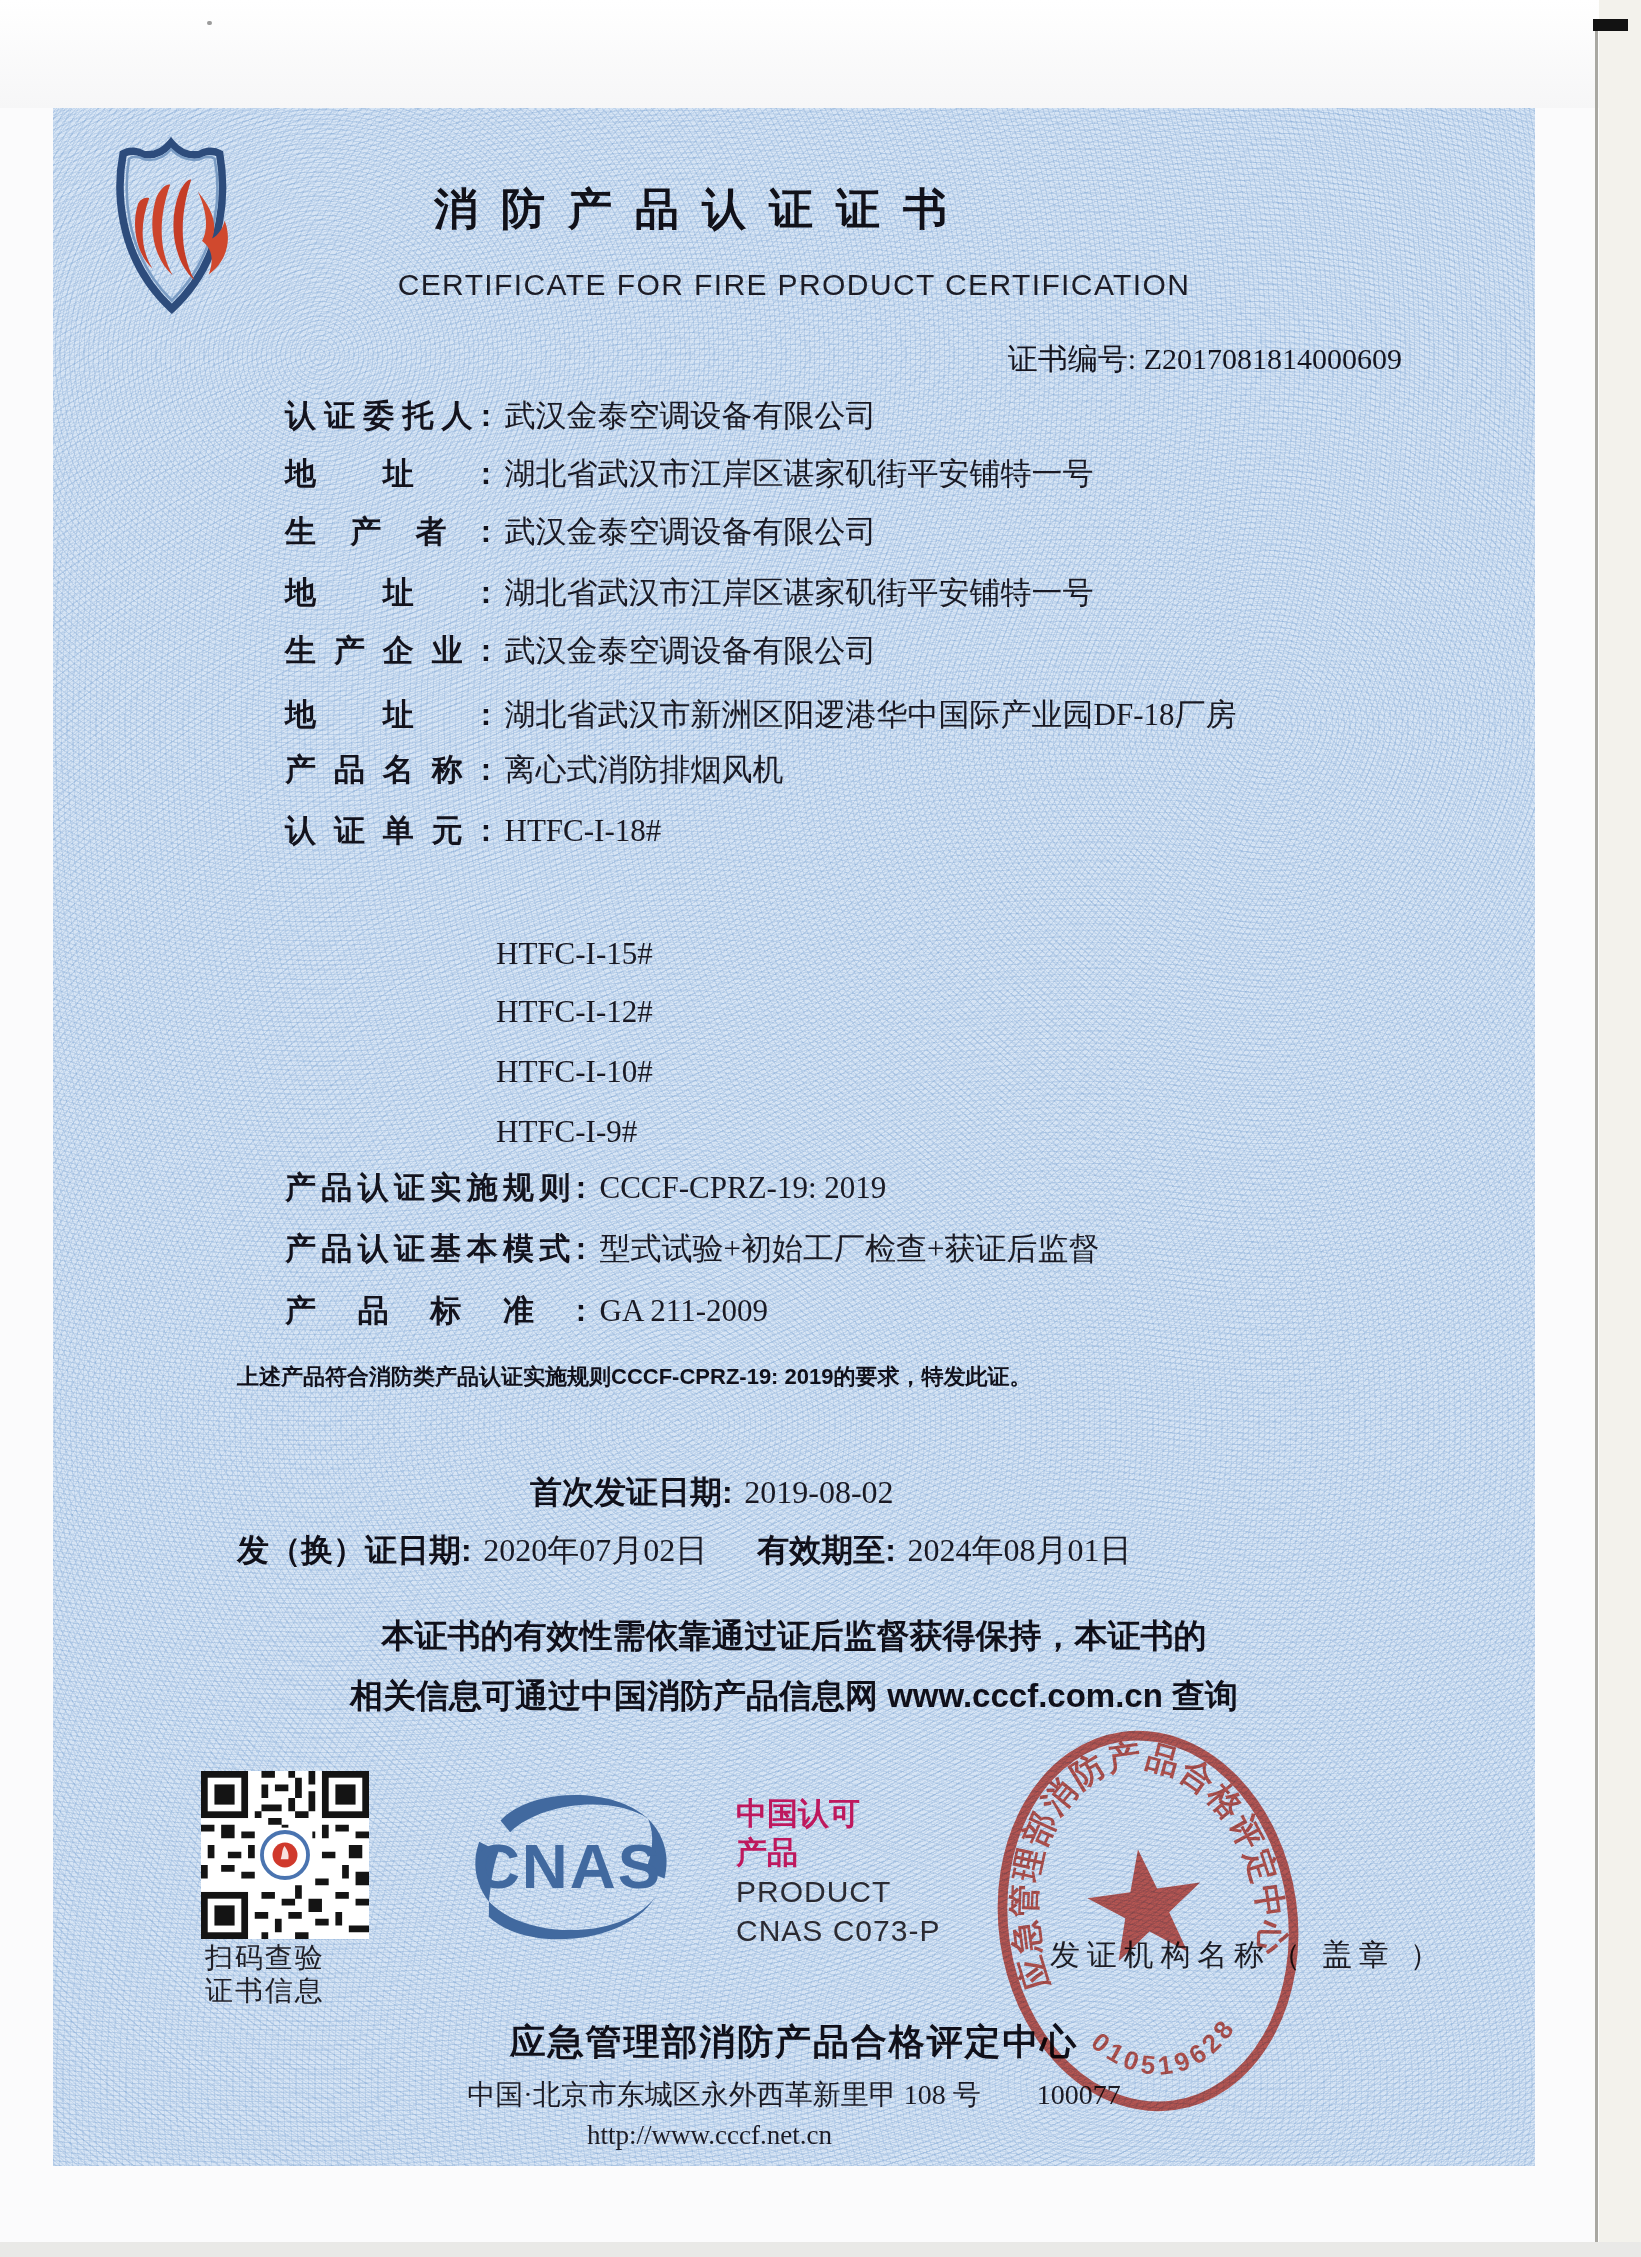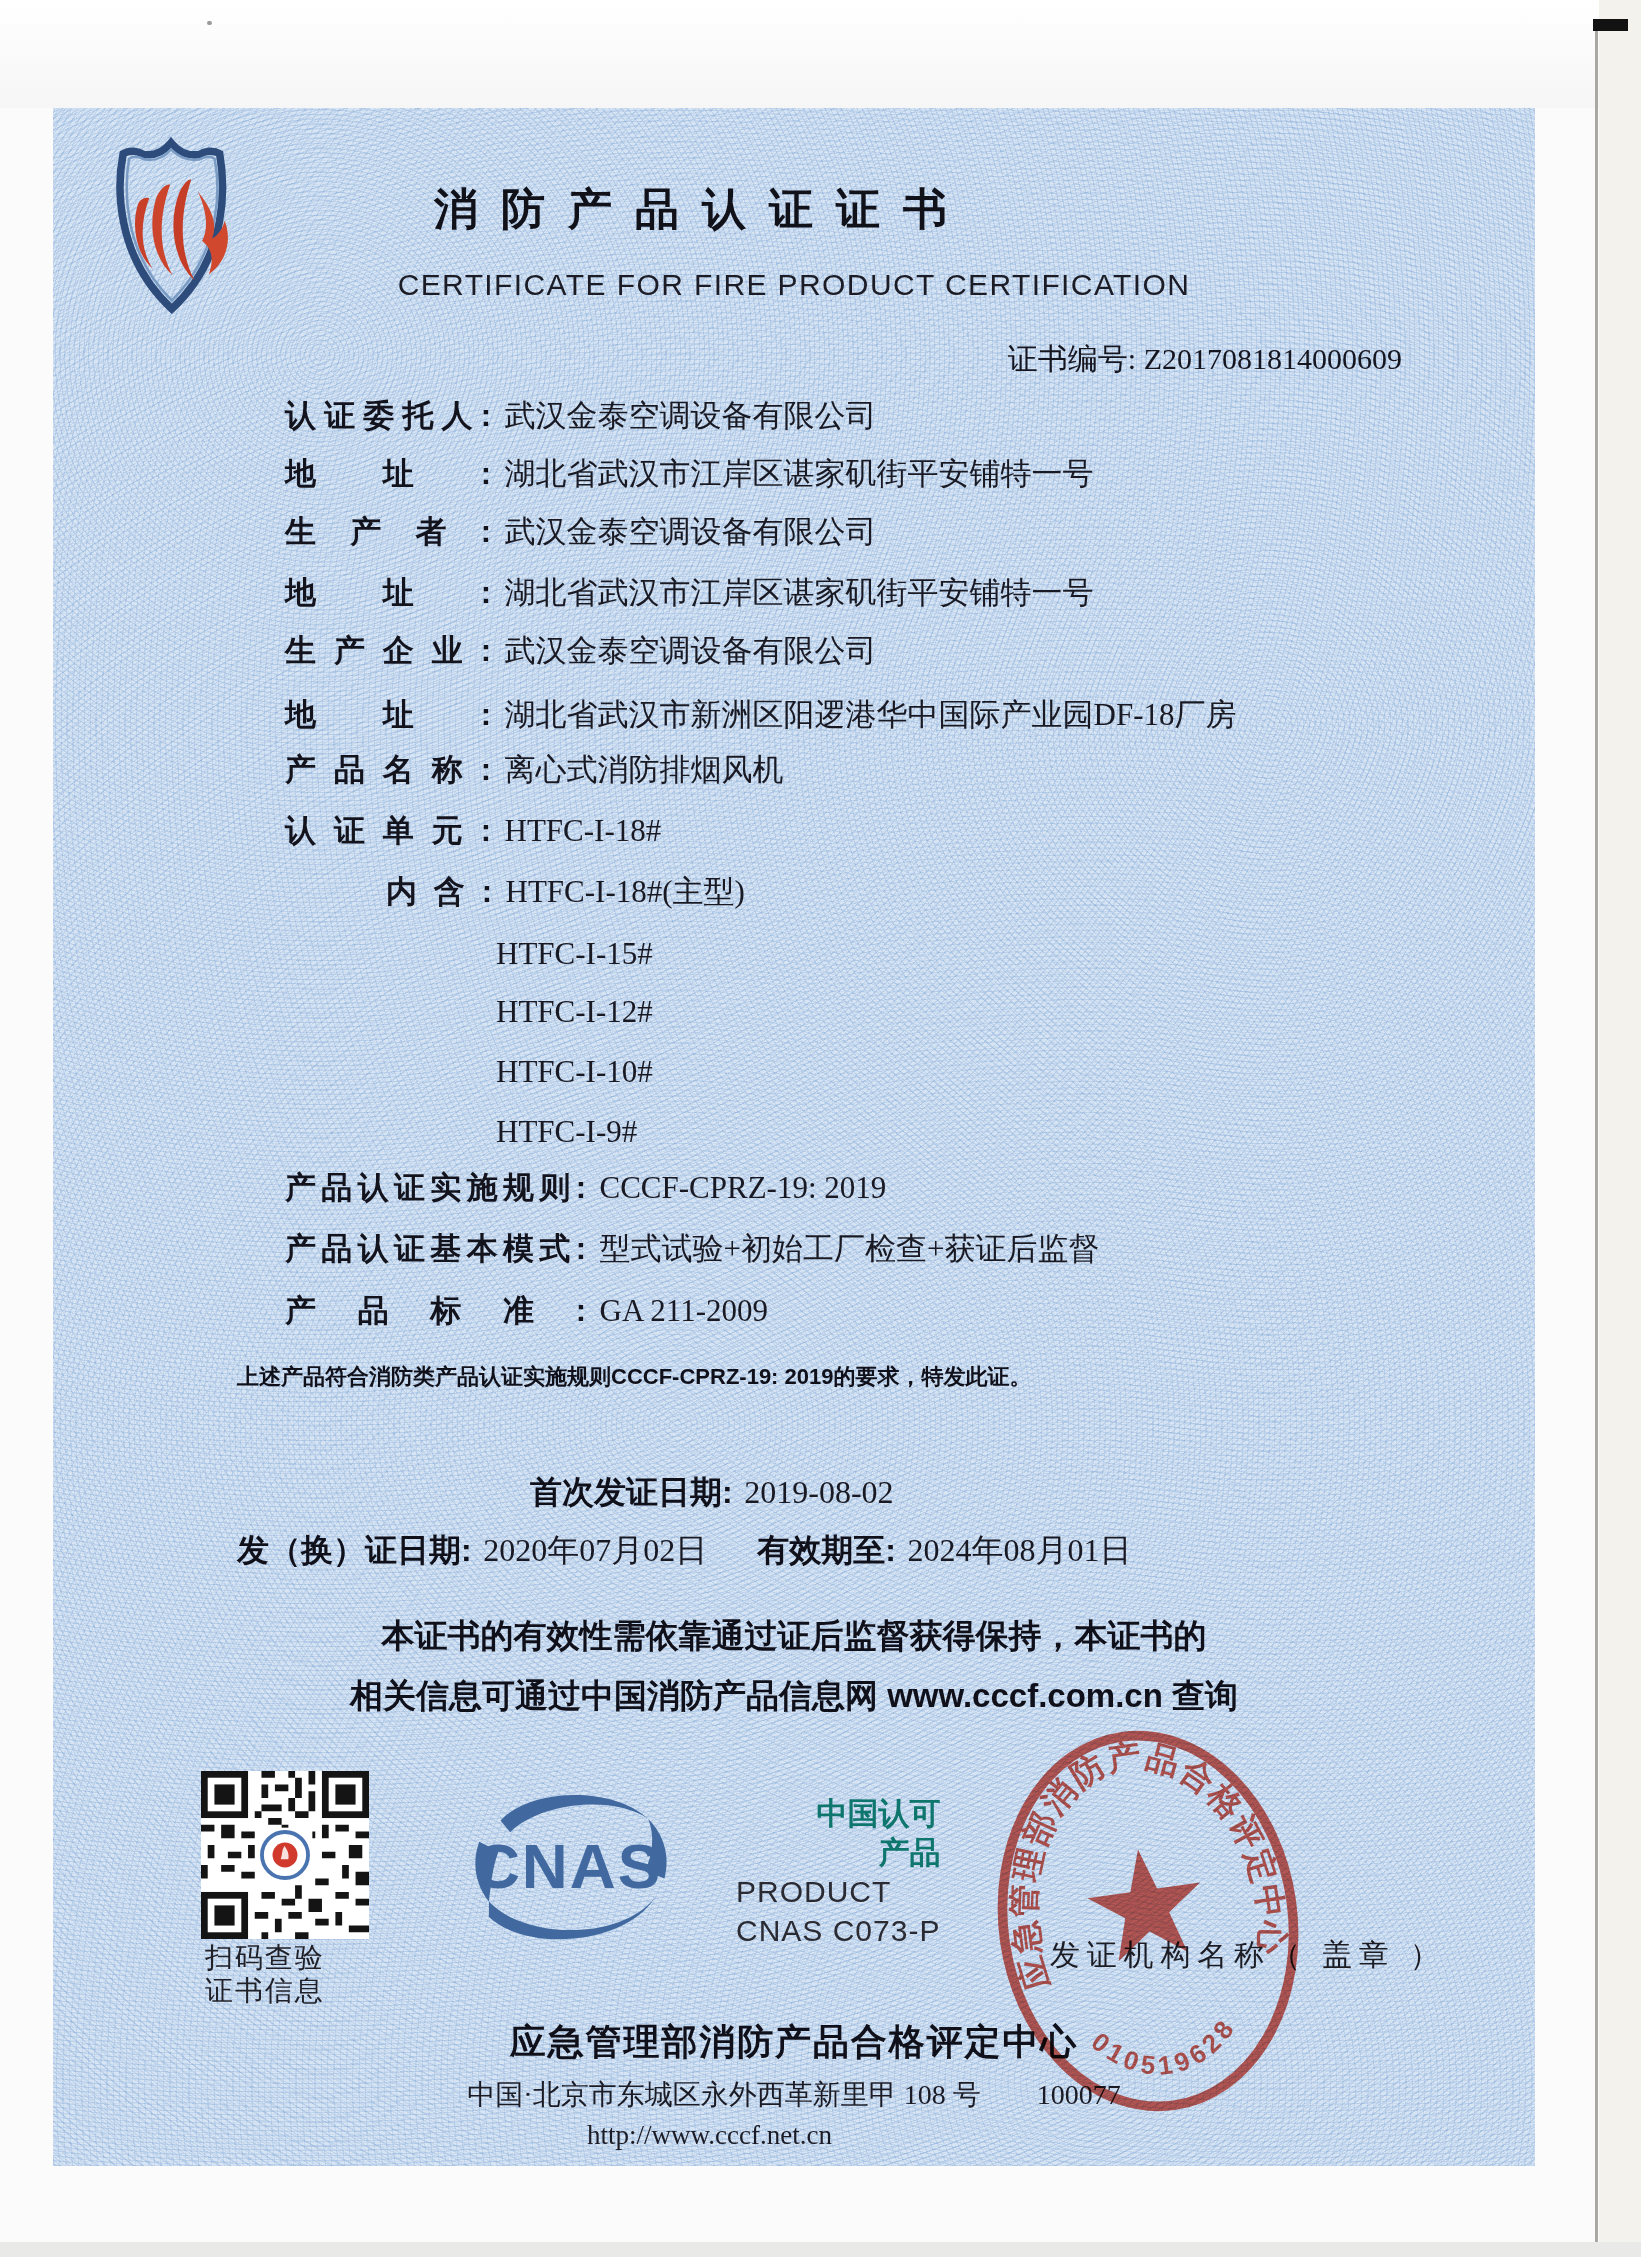--- a/index.html
+++ b/index.html
@@ -53,21 +53,21 @@
 
   .notice{left:53px;width:1482px;text-align:center;font-weight:700;font-size:33px;color:#10101a;}
   #notice1{top:1614px;} #notice2{top:1674px;}
 
   #qr{left:201px;top:1771px;}
   .qrcap{left:205px;width:174px;font-size:28px;letter-spacing:1.9px;color:#202028;}
   #qrcap1{top:1939px;} #qrcap2{top:1972px;}
 
   #cnas-logo{left:450px;top:1782px;}
   #accred{left:736px;top:1794px;line-height:39px;}
-  .accred-cn{font-family:Liberation Sans, sans-serif;font-weight:700;font-size:31px;color:#0f766e;text-align:right;}
+  .accred-cn{font-family:Liberation Sans, sans-serif;font-weight:700;font-size:31px;color:#be185d;}
   .accred-en{font-size:30px;color:#2a2a32;letter-spacing:1px;}
 
   #stamp-overlay{left:1050px;top:1935px;font-family:"Liberation Serif",serif;font-size:30px;
     letter-spacing:6.8px;color:#1c1c24;z-index:1;white-space:nowrap;}
   #seal{left:987px;top:1719px;z-index:2;mix-blend-mode:multiply;opacity:.93;}
 
   #org-name{left:53px;top:2018px;width:1482px;text-align:center;font-weight:700;font-size:36px;color:#10101a;letter-spacing:1.9px;}
   #org-addr{left:53px;top:2076px;width:1482px;text-align:center;font-family:"Liberation Serif",serif;font-size:28px;color:#1b1b25;}
   #org-url{left:53px;top:2120px;width:1313px;text-align:center;font-family:"Liberation Serif",serif;font-size:27px;color:#1b1b25;}
 </style>
@@ -116,23 +116,20 @@
       <span class="lab w1">生产企业:</span><span class="val">武汉金泰空调设备有限公司</span>
     </div>
     <div class="row" style="top:693px">
       <span class="lab w1">地址:</span><span class="val">湖北省武汉市新洲区阳逻港华中国际产业园DF-18厂房</span>
     </div>
     <div class="row" style="top:748px">
       <span class="lab w1">产品名称:</span><span class="val">离心式消防排烟风机</span>
     </div>
     <div class="row" style="top:809px">
       <span class="lab w1">认证单元:</span><span class="val">HTFC-I-18#</span>
-    </div>
-    <div class="row" style="top:870px">
-      <span class="lab-inner">内含:</span><span class="val">HTFC-I-18#(主型)</span>
     </div>
     <div class="row" style="top:932px">
       <span class="val-cont">HTFC-I-15#</span>
     </div>
     <div class="row" style="top:990px">
       <span class="val-cont">HTFC-I-12#</span>
     </div>
     <div class="row" style="top:1050px">
       <span class="val-cont">HTFC-I-10#</span>
     </div>

